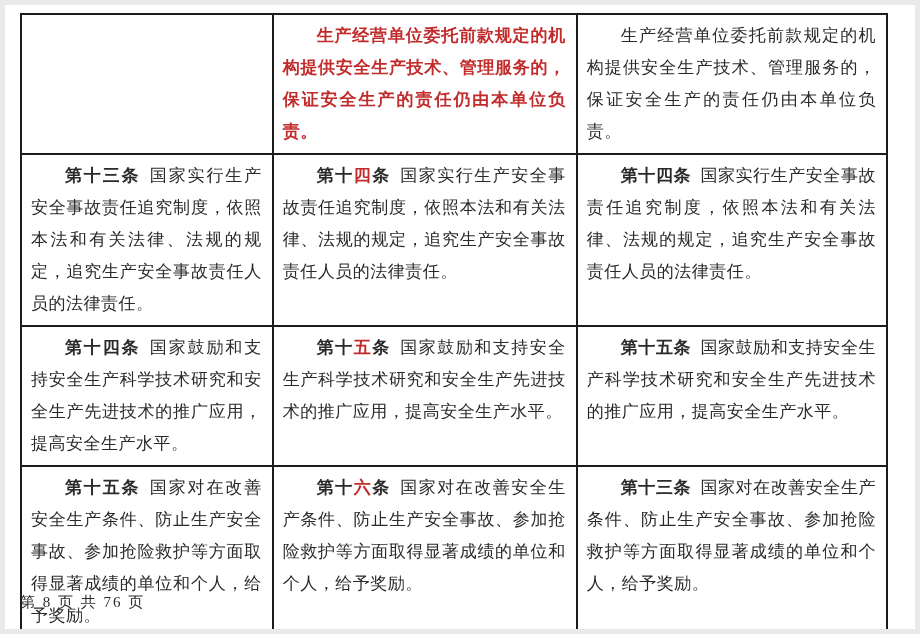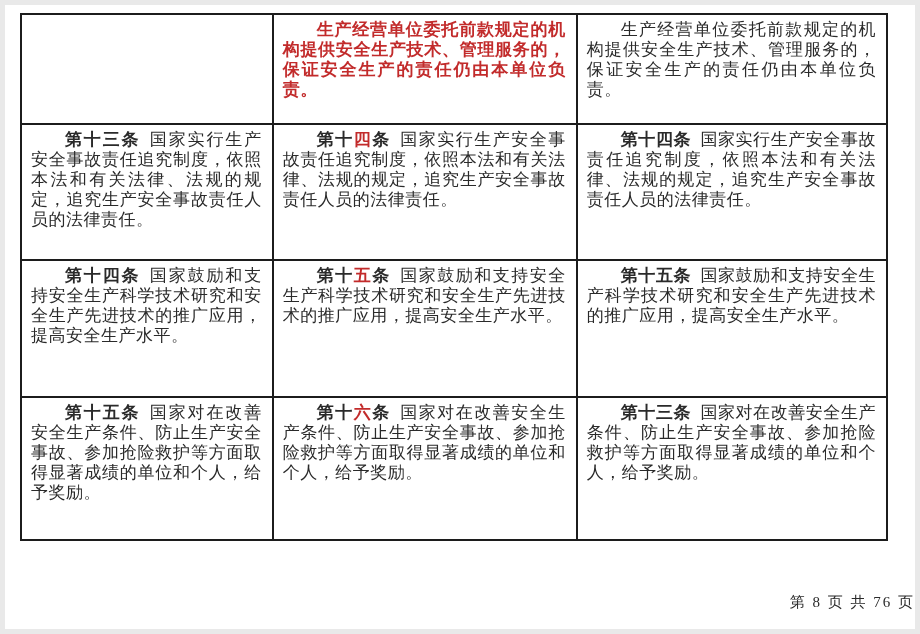--- a/index.html
+++ b/index.html
@@ -25,40 +25,41 @@
     vertical-align:top;
     padding:5px 10px 5px 9px;
     box-sizing:border-box;
   }
   .col-old{width:245px;}
   .col-revised{width:296px;}
   .col-final{width:302px;}
   .para{
     margin:0;
     font-size:17px;
-    line-height:20px;
+    line-height:32px;
     text-indent:2em;
     text-align:justify;
     letter-spacing:0.5px;
   }
   .hd{font-weight:bold;margin-right:0.55em;}
   .red{color:var(--red,#c22b2b);}
   .red-bold{color:var(--red,#c22b2b);font-weight:bold;}
   .row-1{height:110px;}
   .row-2{height:136px;}
   .row-3{height:137px;}
   .row-4{height:143px;}
   .footer{
     position:absolute;
     left:0;right:0;
     top:588px;
-    text-align:right;
+    text-align:left;
     font-size:15px;
     color:#2a2a2a;
     letter-spacing:2px;
+    padding-left:15px;
   }
 </style>
 </head>
 <body>
 
 <table class="doc-table">
   <tbody>
       <tr class="row-1">
     <td class="col-old"></td>
     <td class="col-revised">

